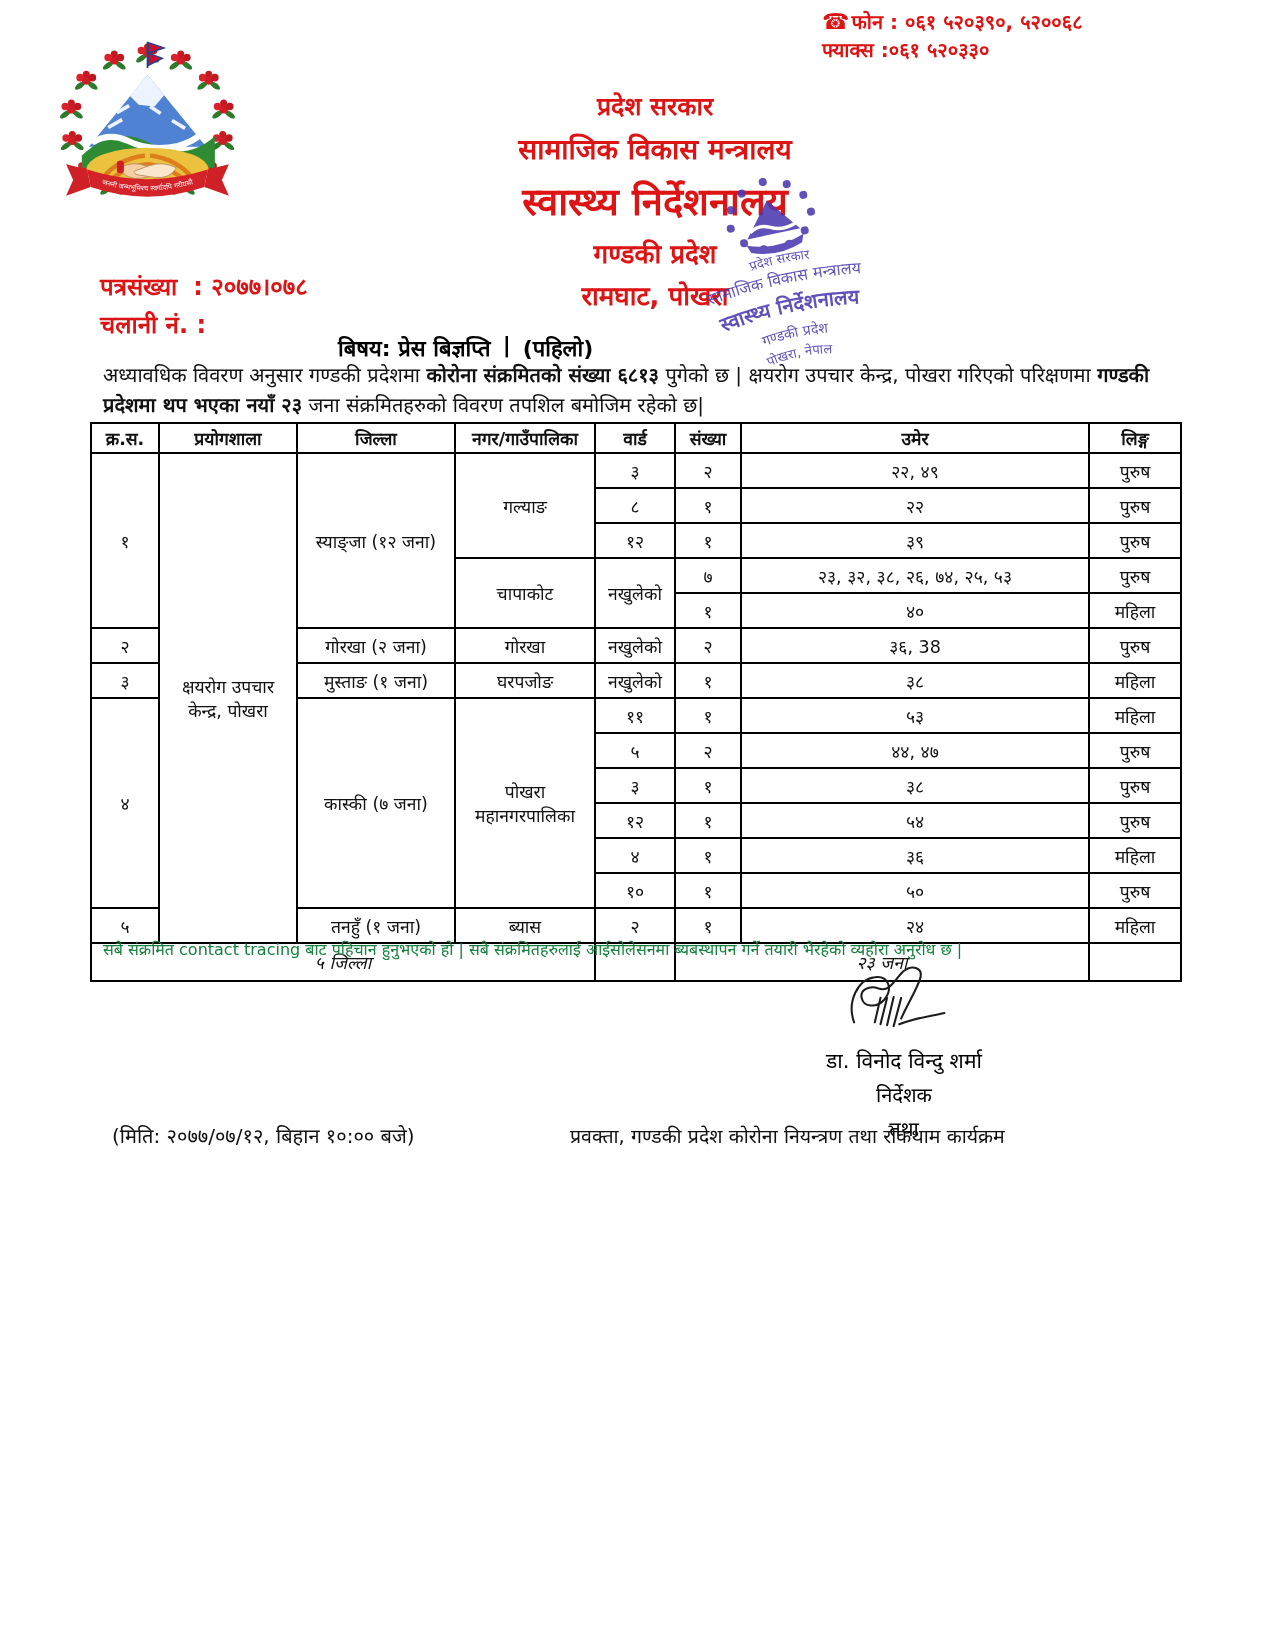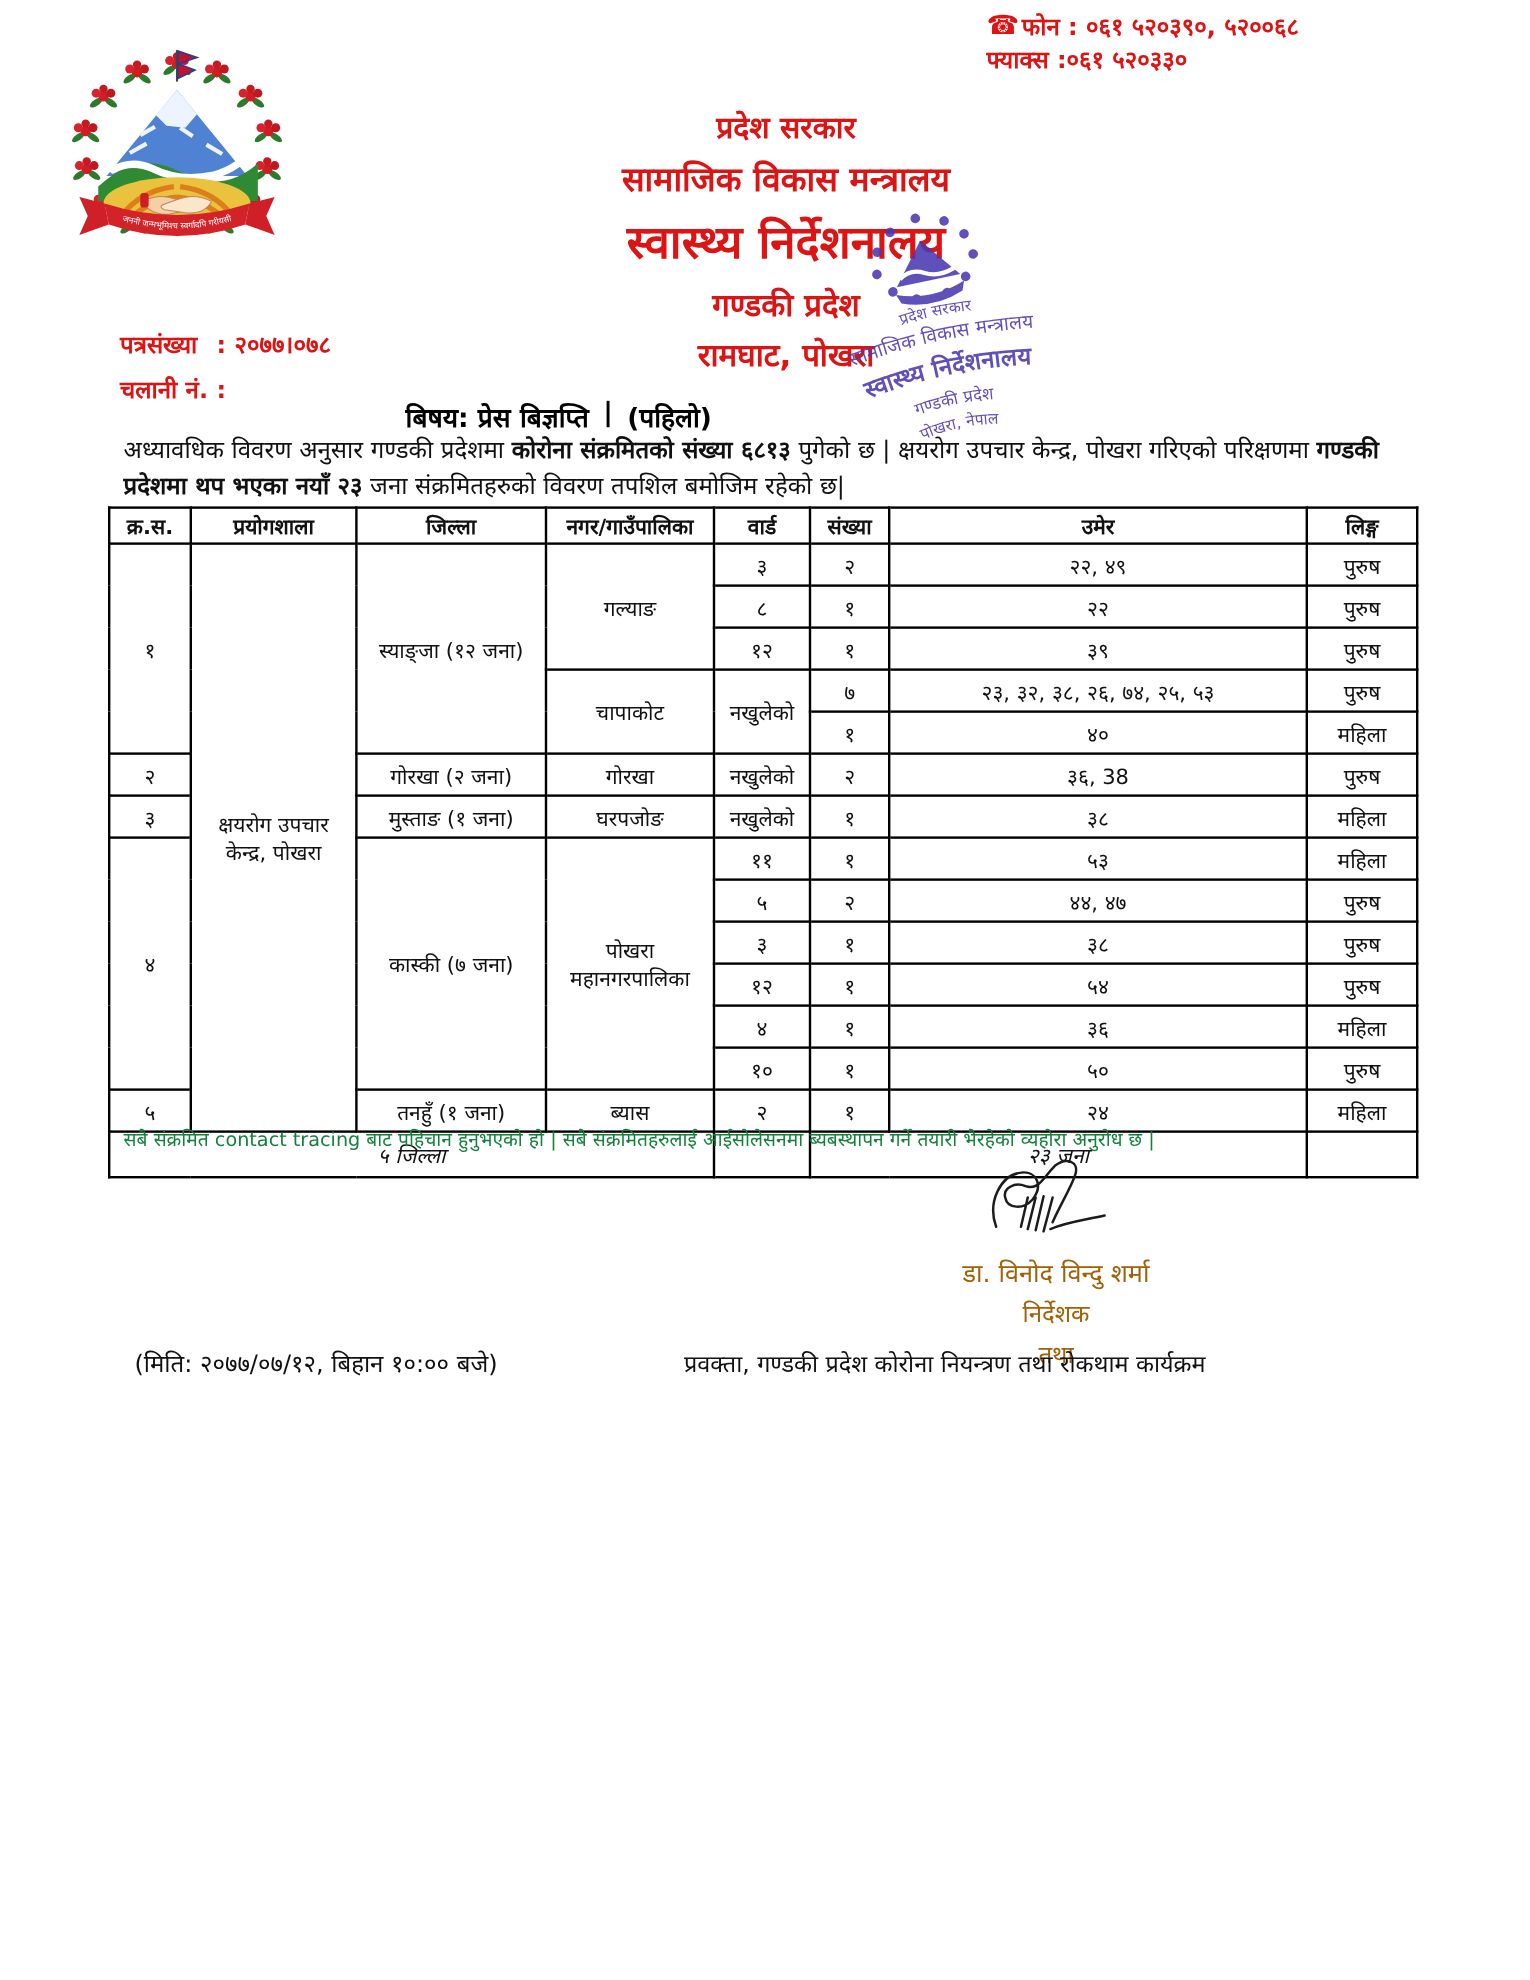--- a/index.html
+++ b/index.html
@@ -21,37 +21,37 @@
   .lh-gov{font-size:25px;margin-bottom:7px;}
   .lh-min{font-size:28px;margin-bottom:7px;}
   .lh-dir{font-size:38px;margin-bottom:9px;}
   .lh-prov{font-size:26px;margin-bottom:6px;}
   .lh-addr{font-size:26px;}
   
   .logo{position:absolute;left:55px;top:40px;z-index:1;}
   
   .stamp{position:absolute;left:612px;top:168px;z-index:3;transform:rotate(-12deg);opacity:0.88;}
   
-  .meta{position:absolute;left:100px;top:268px;color:#dd1414;font-size:20px;font-weight:bold;line-height:38px;z-index:2;text-align:right;}
+  .meta{position:absolute;left:100px;top:268px;color:#dd1414;font-size:24px;font-weight:bold;line-height:38px;z-index:2;text-align:right;}
   .meta .row{display:flex;gap:16px;}
   
   .subject{position:absolute;left:338px;top:332px;display:flex;gap:12px;font-size:22px;font-weight:bold;color:#000;}
   
   .body-par{position:absolute;left:103px;top:360px;width:1072px;font-size:20px;line-height:30px;color:#111;}
   .body-par b{font-weight:bold;text-align:center;}
   
   table.cases{position:absolute;left:90px;top:422px;width:1090px;border-collapse:collapse;table-layout:fixed;}
   table.cases th,table.cases td{border:2px solid #000;text-align:center;vertical-align:middle;font-size:17.5px;padding:1px 4px;color:#111;}
   table.cases th{height:26px;font-weight:bold;}
   table.cases td{height:31px;}
   table.cases tr.totals td{height:34px;font-style:italic;}
   
   .note{position:absolute;left:103px;top:938px;width:1080px;font-size:16px;color:#15803d;}
   
-  .sig-block{position:absolute;left:640px;top:964px;width:480px;text-align:center;color:#a16207;}
+  .sig-block{position:absolute;left:664px;top:964px;width:480px;text-align:center;color:#000000;}
   .sig-block svg{display:block;margin:0 auto;}
   .sig-name{font-size:21px;margin-top:2px;}
   .sig-title{font-size:20px;margin-top:7px;}
   .sig-conj{font-size:20px;margin-top:7px;}
   .role-line{position:absolute;left:570px;top:1122px;width:640px;text-align:left;font-size:19.5px;color:#111;}
   .date-line{position:absolute;left:112px;top:1122px;font-size:20px;color:#111;}
 </style>
 </head>
 <body>
 

